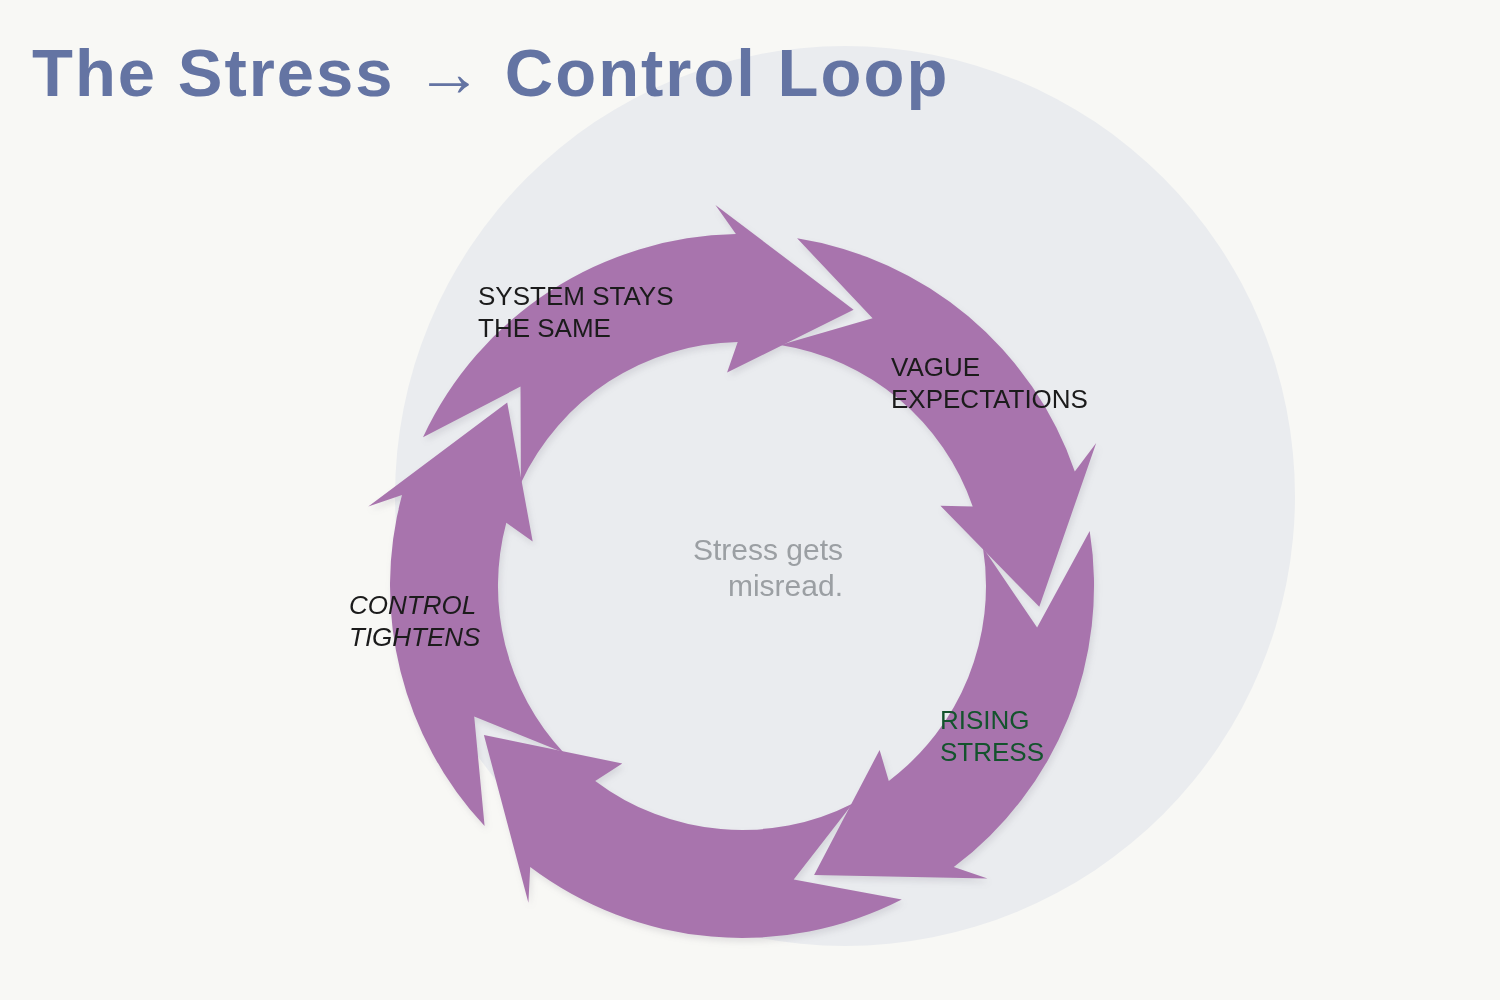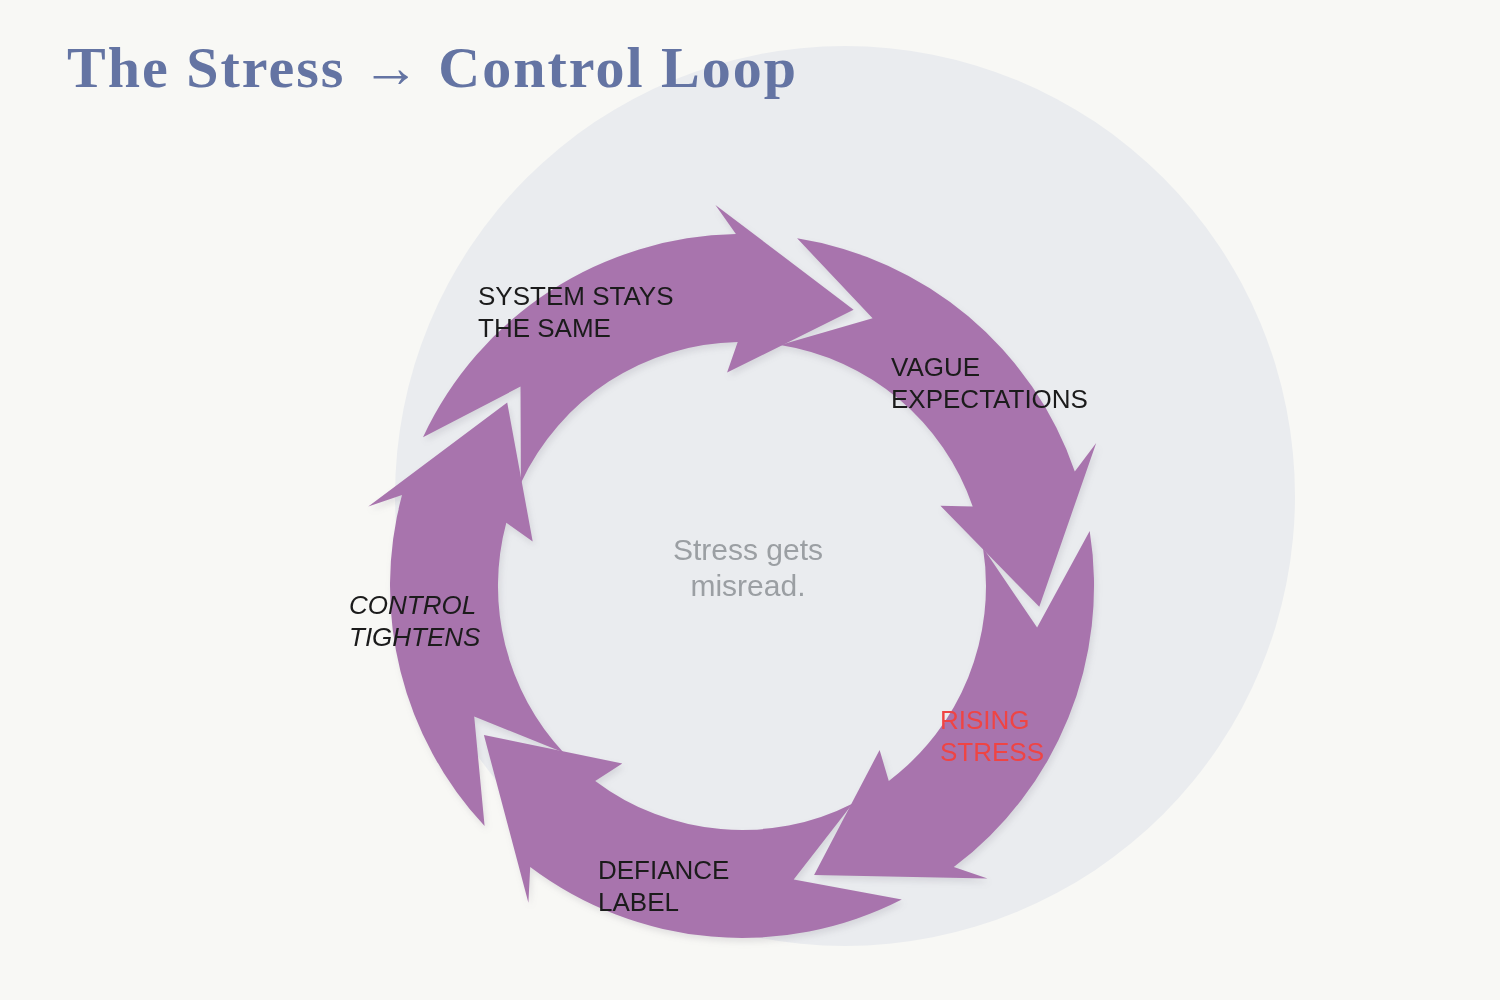--- a/index.html
+++ b/index.html
@@ -16,46 +16,46 @@
   .backdrop-circle {
     position: absolute;
     left: 395px;
     top: 46px;
     width: 900px;
     height: 900px;
     border-radius: 50%;
   }
   .page-title {
     position: absolute;
-    left: 67px;
+    left: 32px;
     top: 36px;
-    font-family: Liberation Serif, serif;
+    font-family: Liberation Sans, sans-serif;
     font-weight: 700;
-    font-size: 58px;
+    font-size: 67px;
     letter-spacing: 2px;
     white-space: nowrap;
     line-height: 1.1;
   }
   svg.loop {
     position: absolute;
     left: 0;
     top: 0;
     filter: drop-shadow(2px 4px 3px rgba(80, 70, 95, 0.13));
   }
   .step-label {
     position: absolute;
     transform: translate(-50%, -50%);
     font-size: 26px;
     line-height: 1.22;
     font-weight: 400;
   }
   .center-caption {
     position: absolute;
     transform: translate(-50%, -50%);
-    text-align: center;
+    text-align: right;
     font-size: 30px;
     line-height: 1.2;
     width: 190px;
   }
 </style>
 </head>
 <body>
 
 <div class="canvas" style="background: rgb(248, 248, 245);">
 
@@ -66,23 +66,22 @@
       <path d="M 797.1 238.3 A 352 352 0 0 1 1074.8 471.4 L 1096.2 442.9 L 1039.3 606.8 L 940.4 505.8 L 972.7 506.6 A 244 244 0 0 0 780.2 345.0 L 872.6 318.2 Z" fill="#a874ad"></path>
       <path d="M 1089.7 530.9 A 352 352 0 0 1 953.8 867.1 L 987.5 878.6 L 814.1 875.1 L 879.6 749.9 L 888.8 780.9 A 244 244 0 0 0 983.0 547.8 L 1037.1 627.5 Z" fill="#a874ad"></path>
       <path d="M 901.8 899.6 A 352 352 0 0 1 530.2 867.1 L 528.4 902.7 L 483.9 735.0 L 622.3 763.4 L 595.2 780.9 A 244 244 0 0 0 852.8 803.4 L 793.7 879.5 Z" fill="#a874ad"></path>
       <path d="M 484.6 826.1 A 352 352 0 0 1 402.0 494.9 L 368.3 506.6 L 507.2 402.5 L 532.7 541.5 L 506.3 522.8 A 244 244 0 0 0 563.5 752.4 L 474.2 716.6 Z" fill="#a874ad"></path>
     </svg>
 
   <div class="step-label" style="left: 593px; top: 313px; width: 230px; color: rgb(27, 27, 27);">SYSTEM STAYS THE SAME</div>
 
   <div class="step-label" style="left: 1006px; top: 384px; width: 230px; color: rgb(27, 27, 27);">VAGUE EXPECTATIONS</div>
 
-  <div class="step-label" style="left: 1005px; top: 737px; width: 130px; color: #ef4444;">RISING STRESS</div>
+  <div class="step-label" style="left: 1005px; top: 737px; width: 130px; color: #14532d;">RISING STRESS</div>
 
-  <div class="step-label" style="left: 678px; top: 887px; width: 160px; color: rgb(27, 27, 27);">DEFIANCE LABEL</div>
 
   <div class="step-label" style="left: 434px; top: 622px; width: 170px; color: rgb(27, 27, 27); font-style: italic;">CONTROL TIGHTENS</div>
 
   <div class="center-caption" style="left: 748px; top: 568px; color: rgb(155, 159, 163);">Stress gets misread.</div>
 
   <h1 class="page-title" style="margin: 0px; color: rgb(100, 116, 163);">The Stress → Control Loop</h1>
 
 </div>
 
 </body></html>

